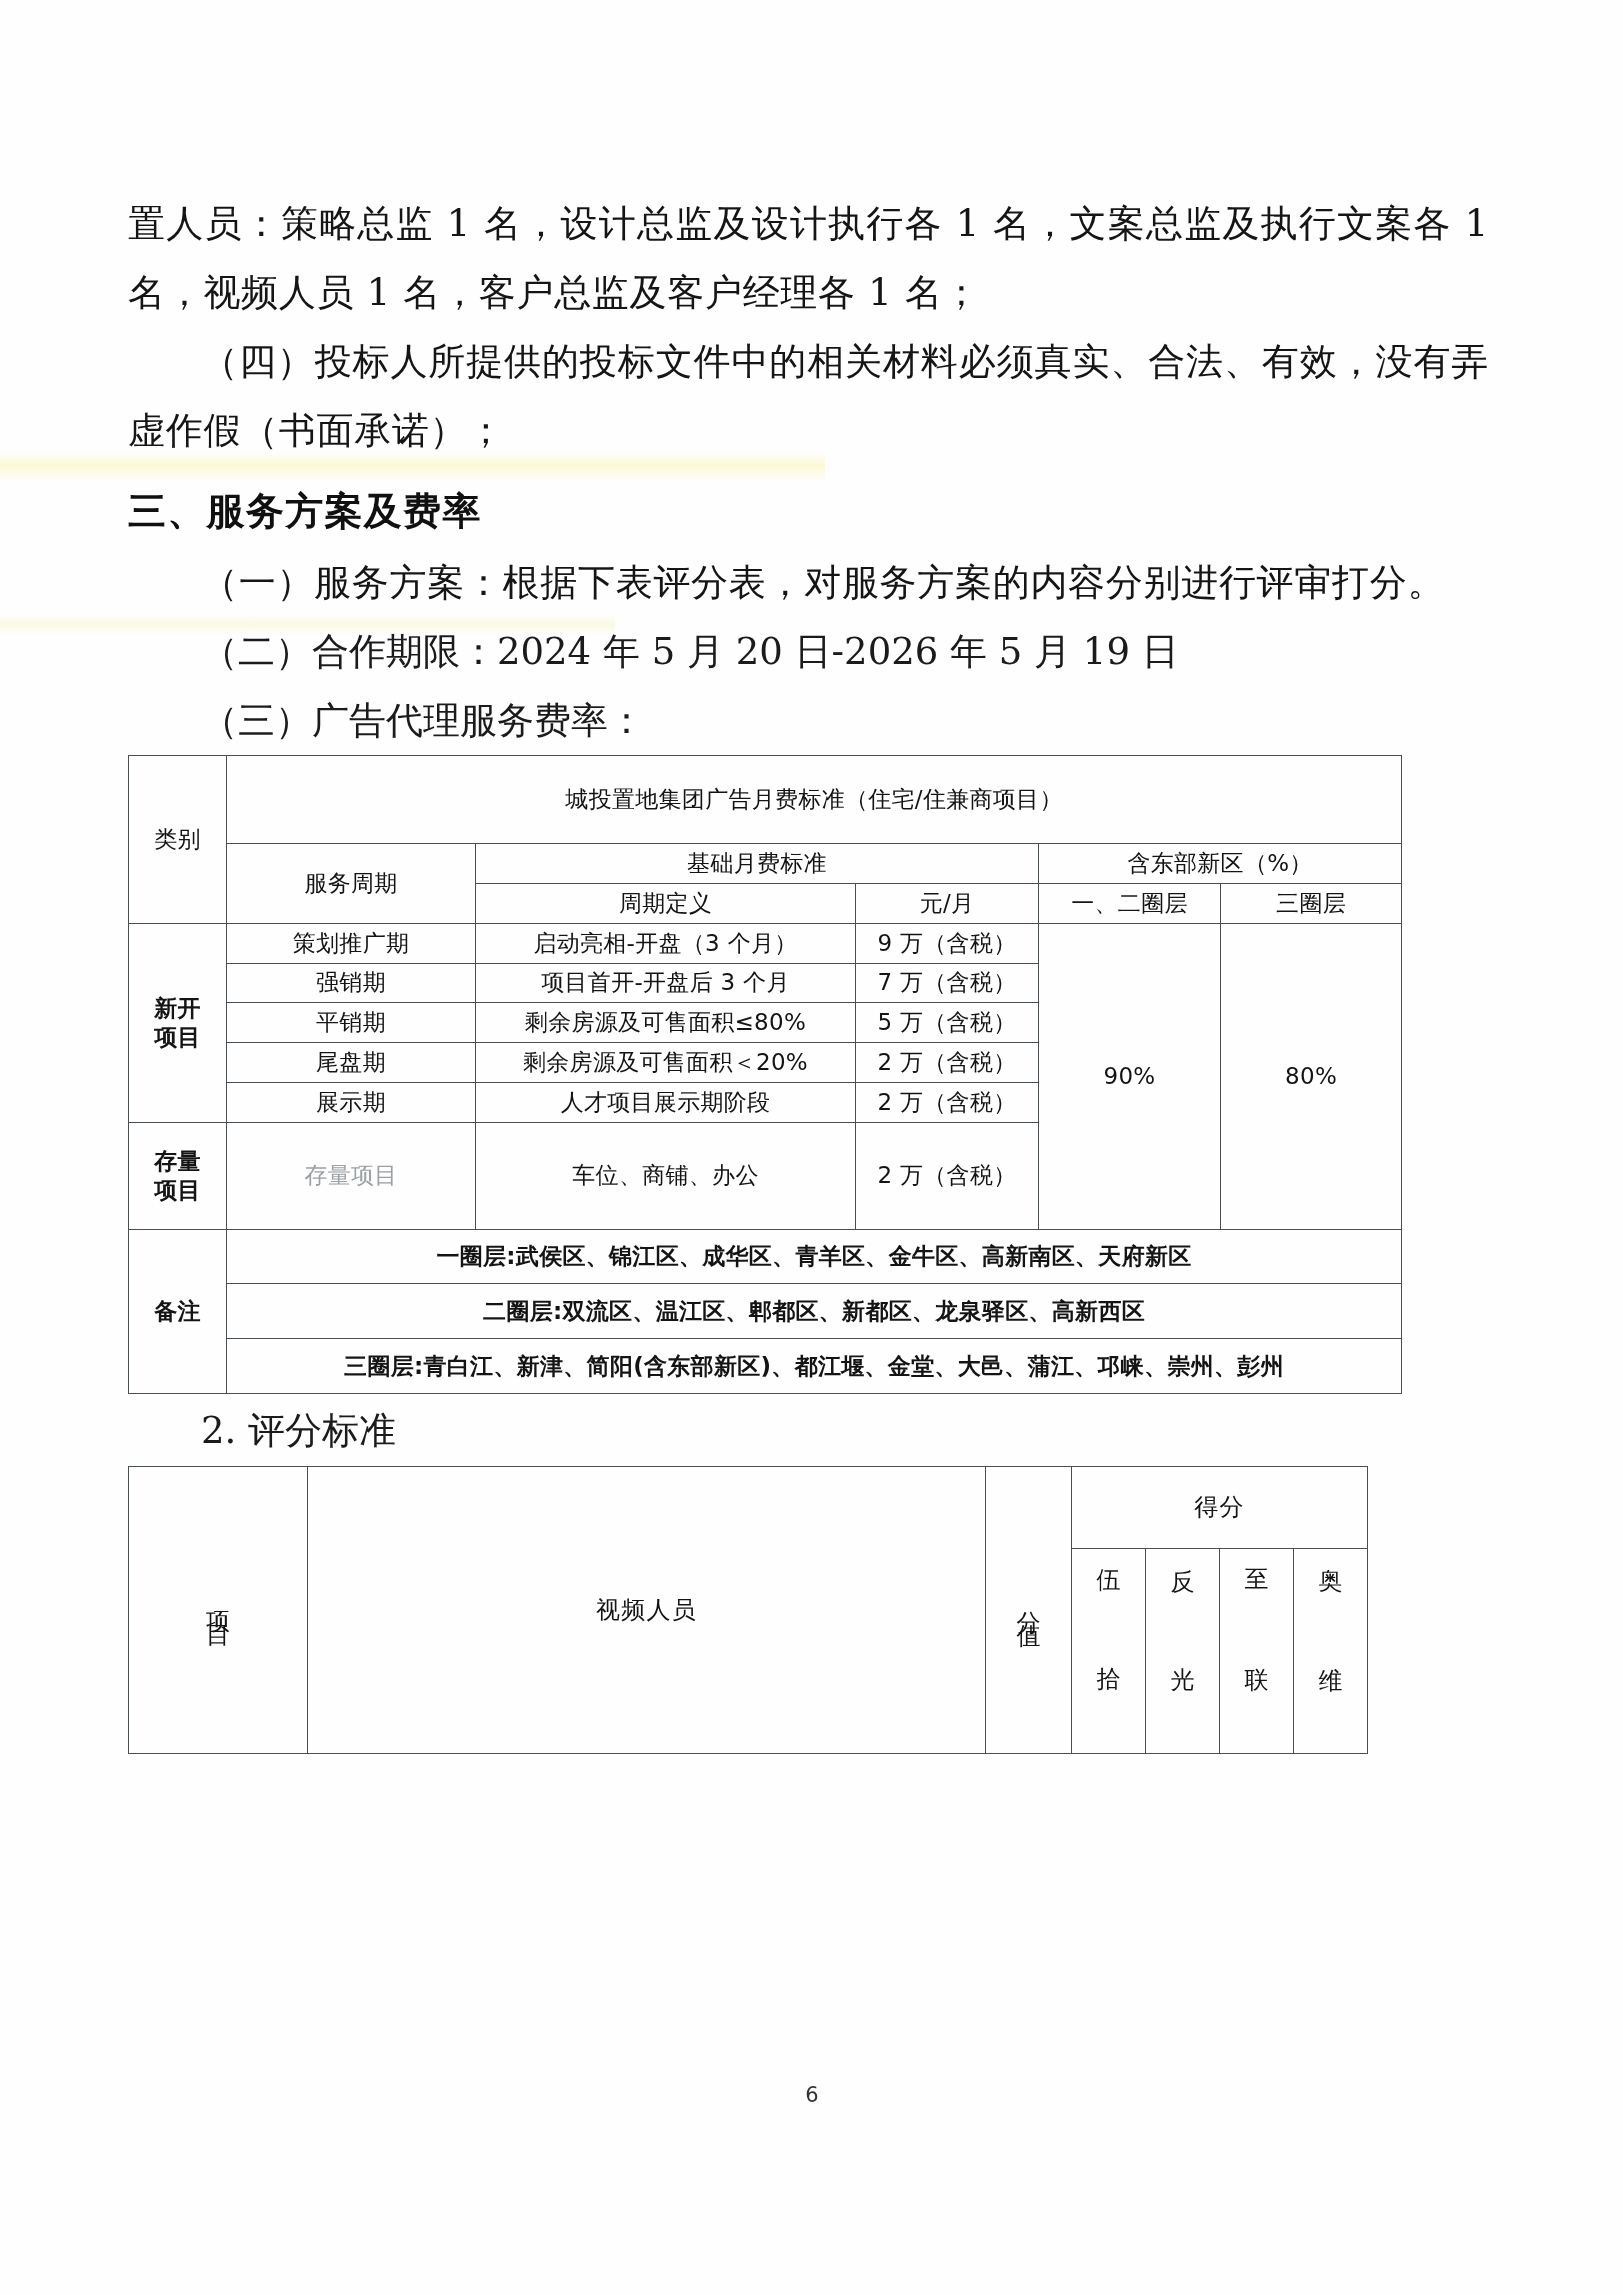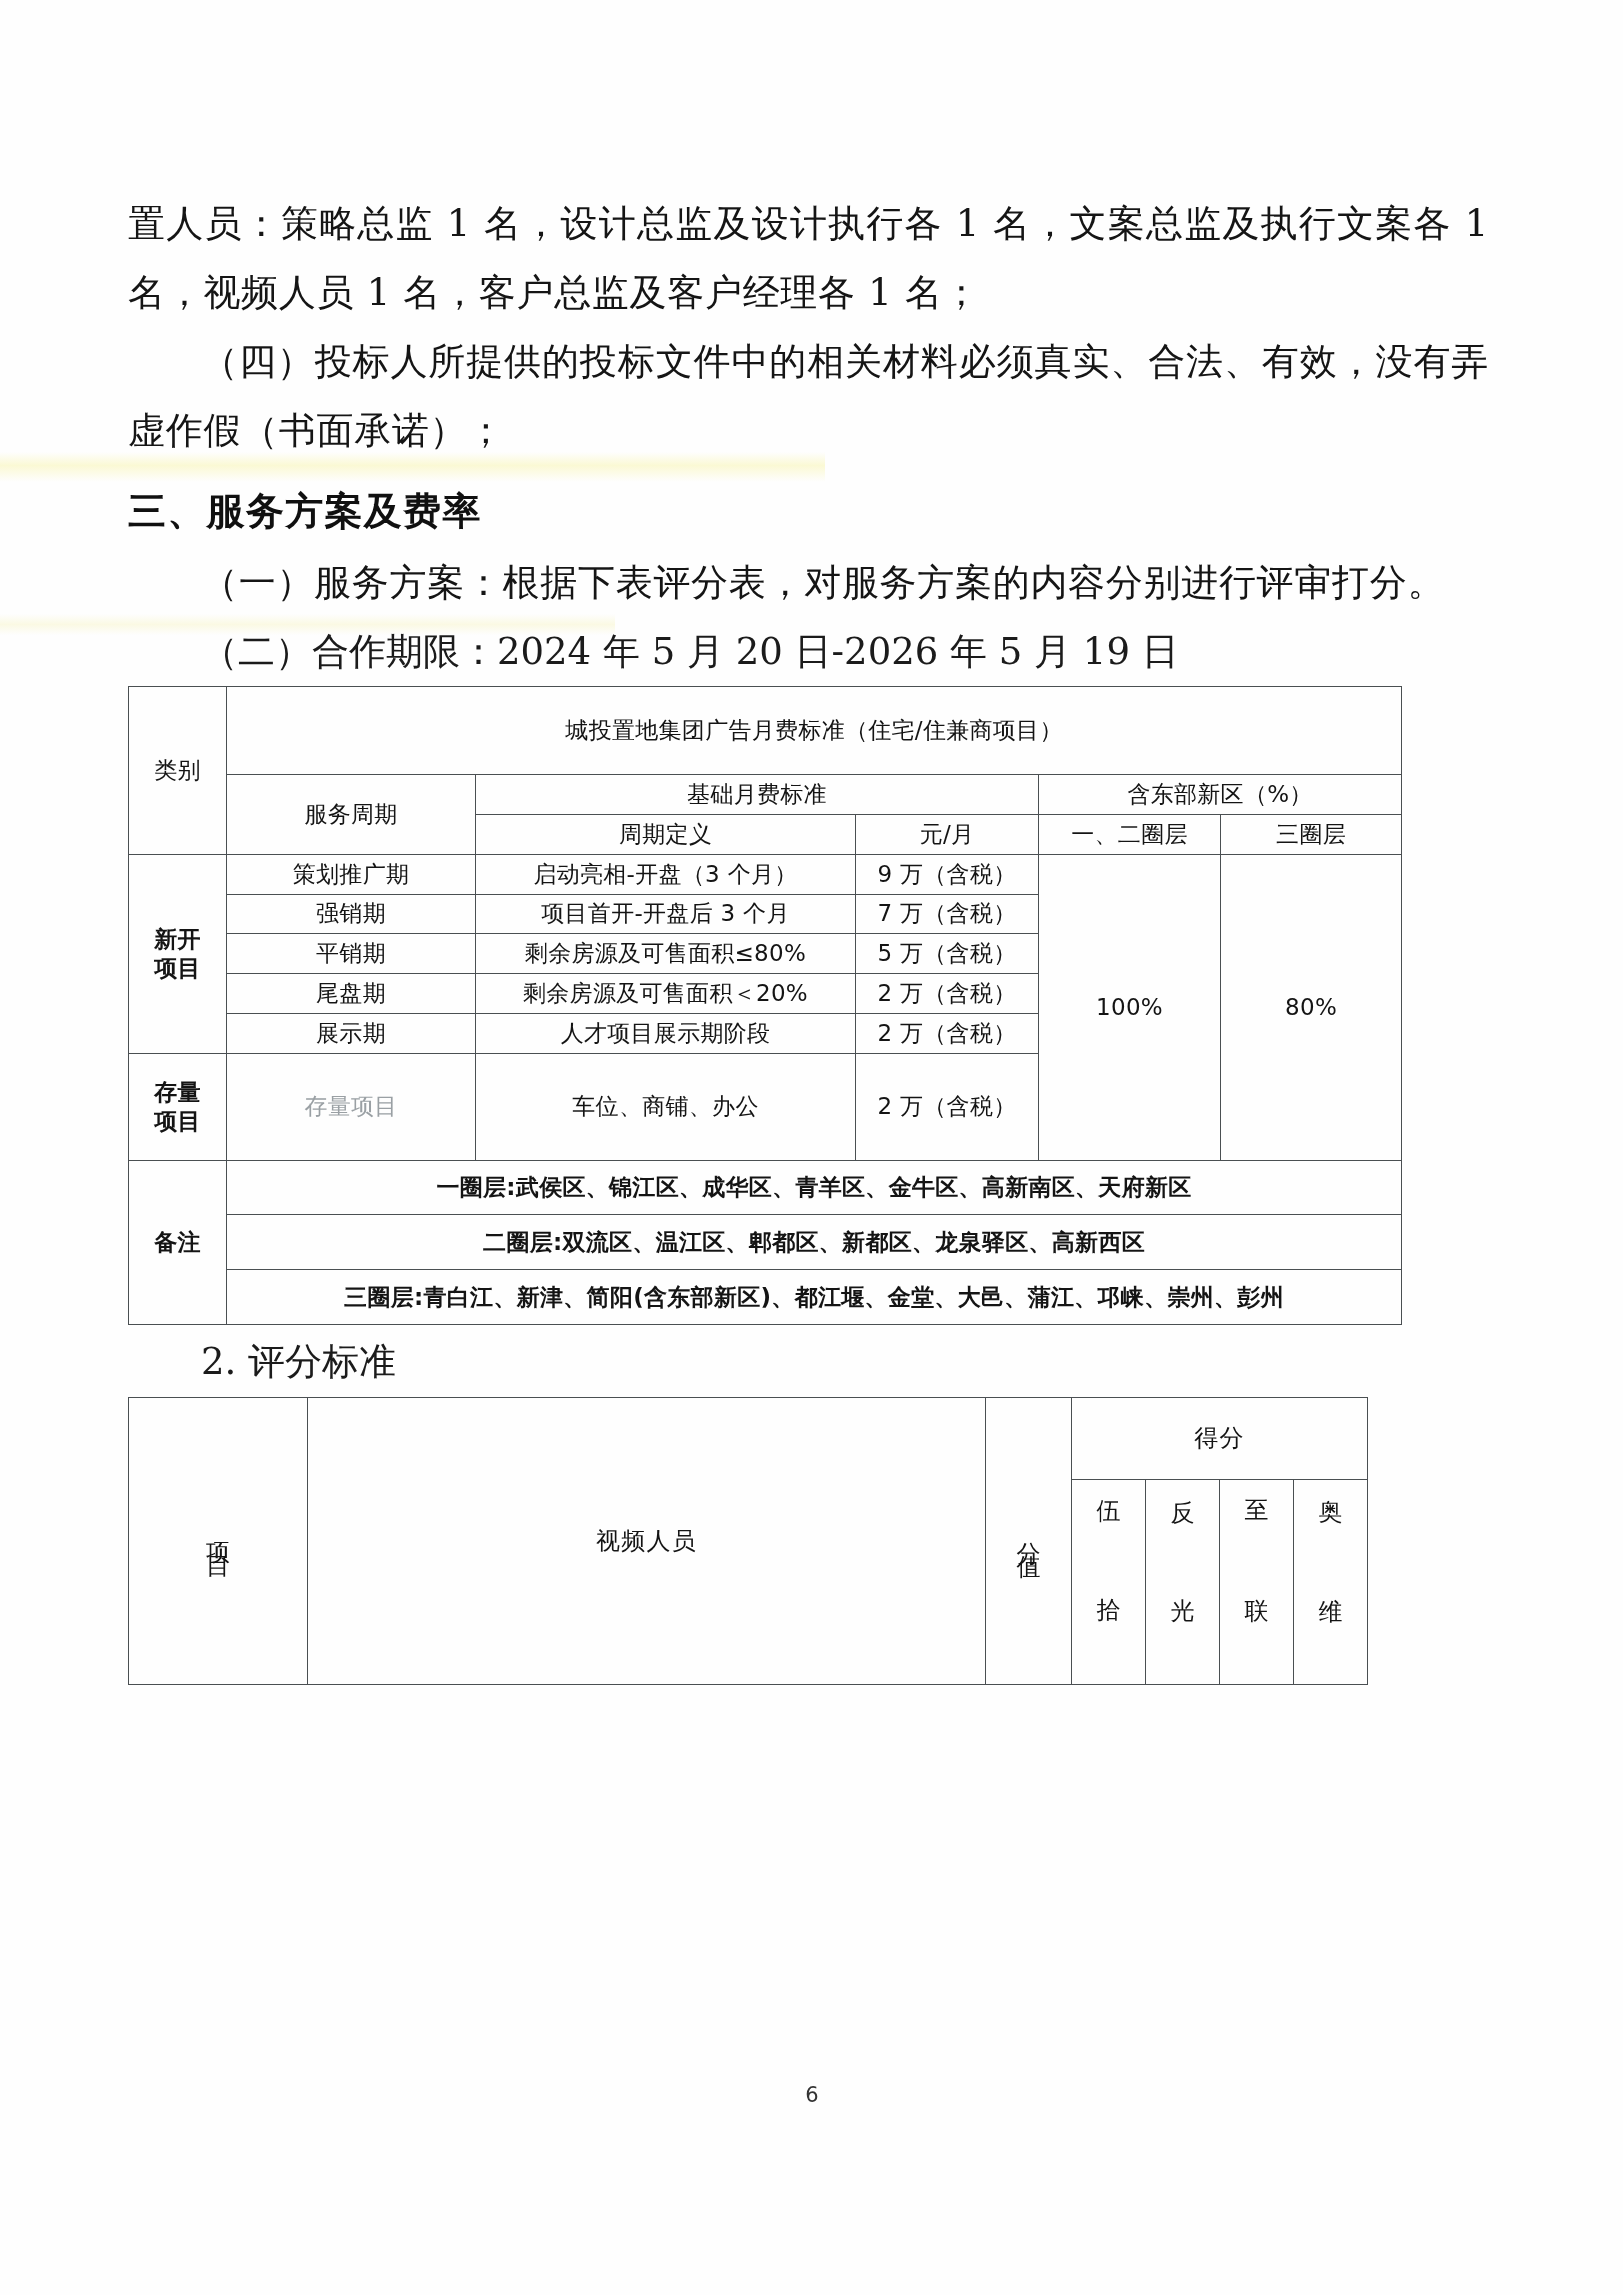--- a/index.html
+++ b/index.html
@@ -175,20 +175,21 @@
 
     <p class="para indent">（四）投标人所提供的投标文件中的相关材料必须真实、合法、有效，没有弄虚作假（书面承诺）；</p>
 
 
     <h2 class="section-head">三、服务方案及费率</h2>
 
     <p class="para indent">（一）服务方案：根据下表评分表，对服务方案的内容分别进行评审打分。</p>
 
     <p class="subhead">（二）合作期限：2024 年 5 月 20 日-2026 年 5 月 19 日</p>
 
+    <p class="subhead">（三）广告代理服务费率：</p>
 
 
     <table class="doc-table">
       <colgroup>
         <col style="width:98px">
         <col style="width:249px">
         <col style="width:380px">
         <col style="width:183px">
         <col style="width:182px">
         <col style="width:181px">
@@ -214,21 +215,21 @@
         </tr>
 
         <tr>
           <td class="outer-l vert-label thick-t" rowspan="5">
             <span class="stacked">新开</span>
             <span class="stacked">项目</span>
           </td>
           <td class="thick-t">策划推广期</td>
           <td class="thick-t">启动亮相-开盘（3 个月）</td>
           <td class="thick-t">9 万（含税）</td>
-          <td class="thick-t" rowspan="6">100%</td>
+          <td class="thick-t" rowspan="6">90%</td>
           <td class="thick-t outer-r" rowspan="6">80%</td>
         </tr>
         <tr>
           <td>强销期</td>
           <td>项目首开-开盘后 3 个月</td>
           <td>7 万（含税）</td>
         </tr>
         <tr>
           <td>平销期</td>
           <td>剩余房源及可售面积≤80%</td>

